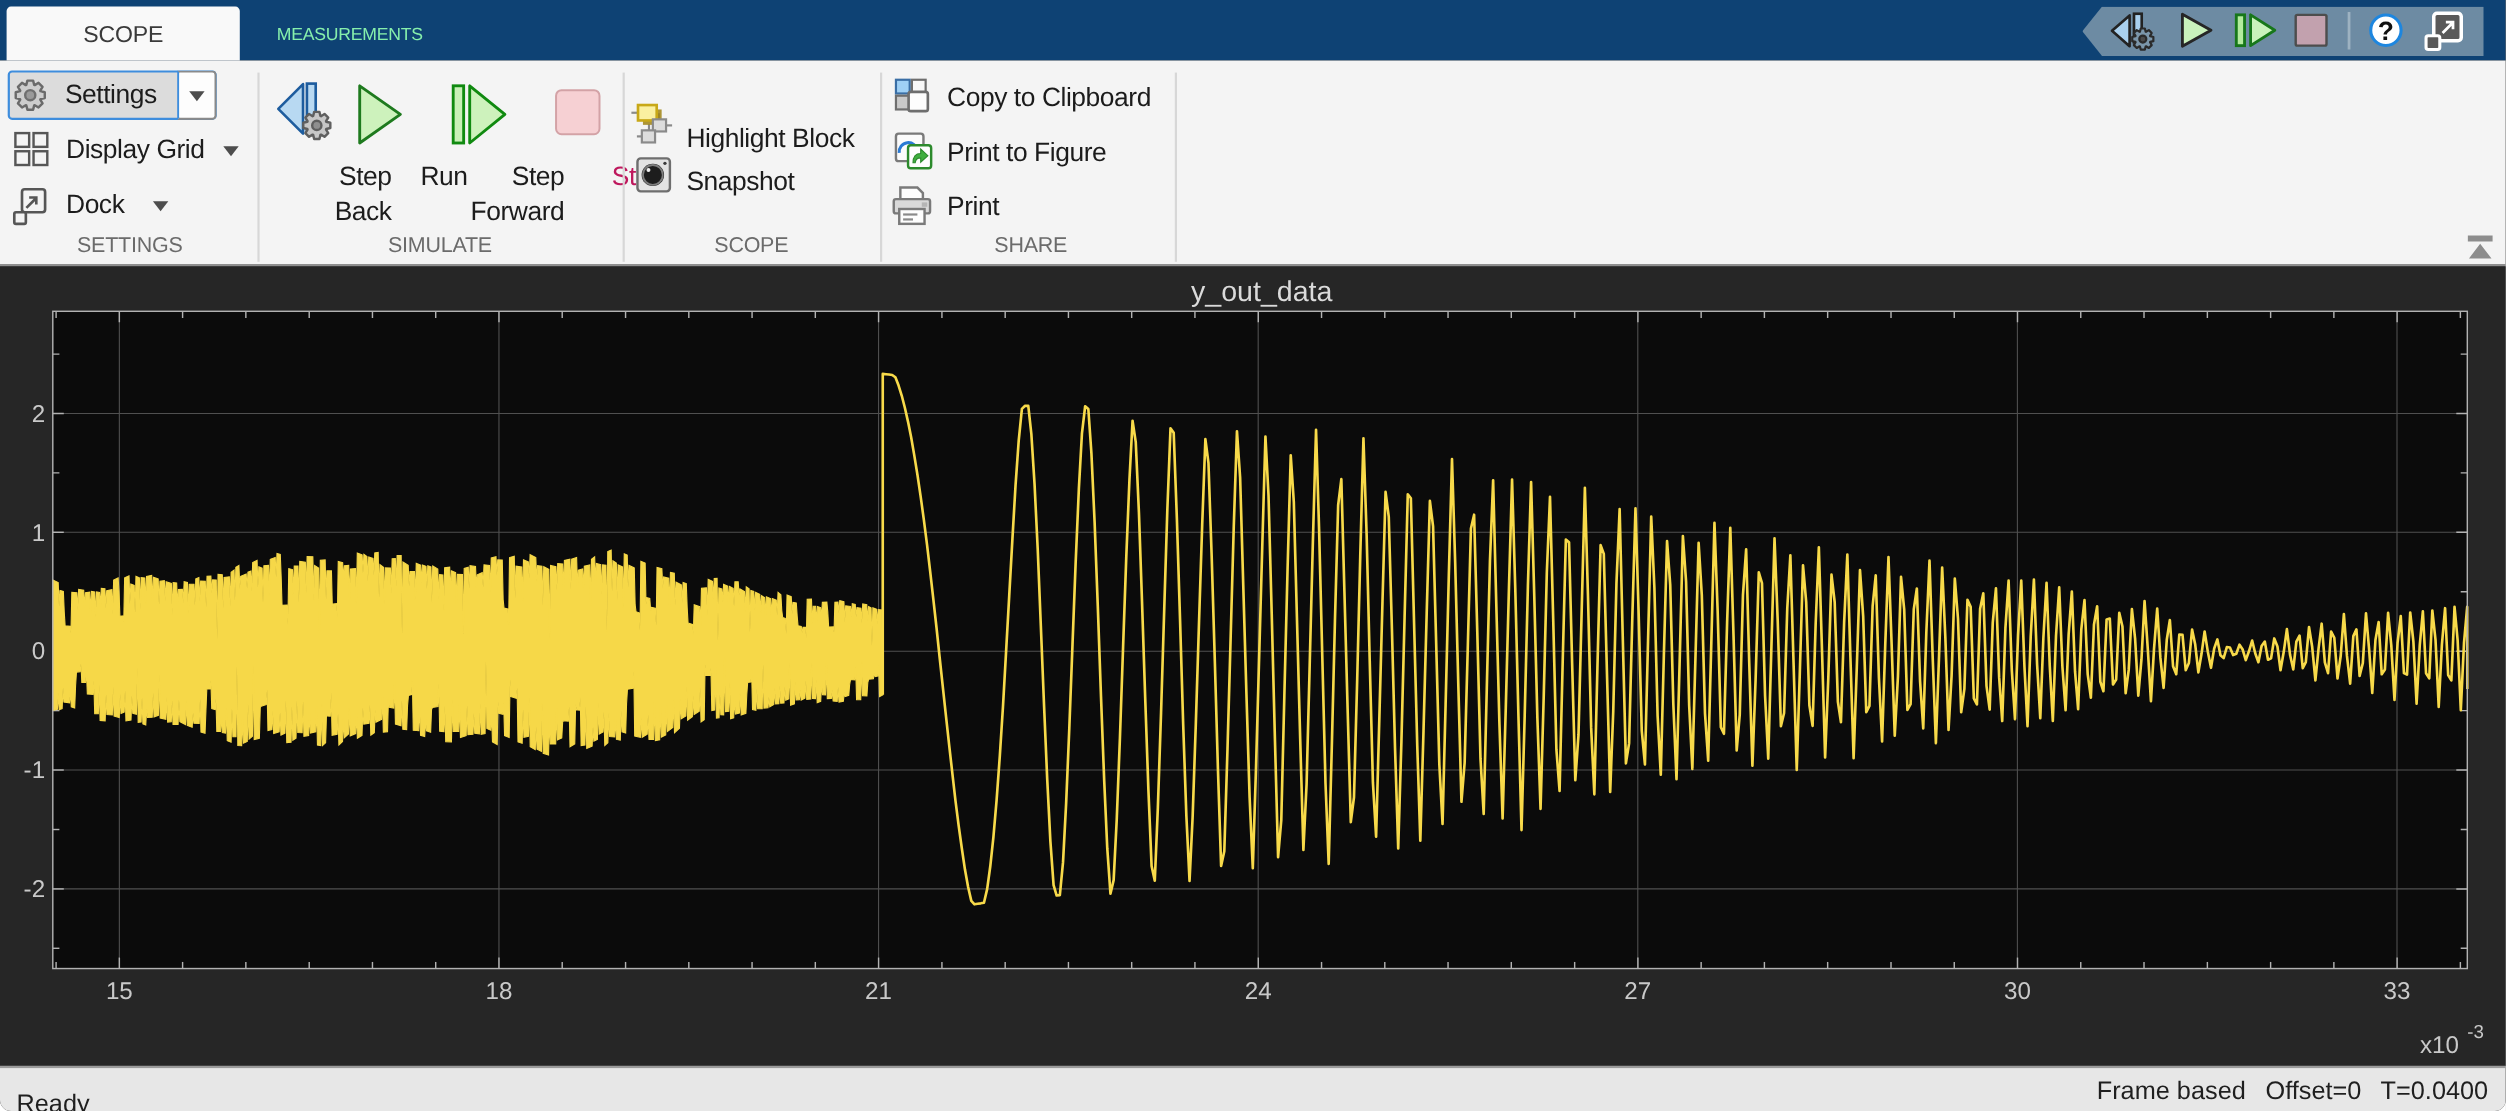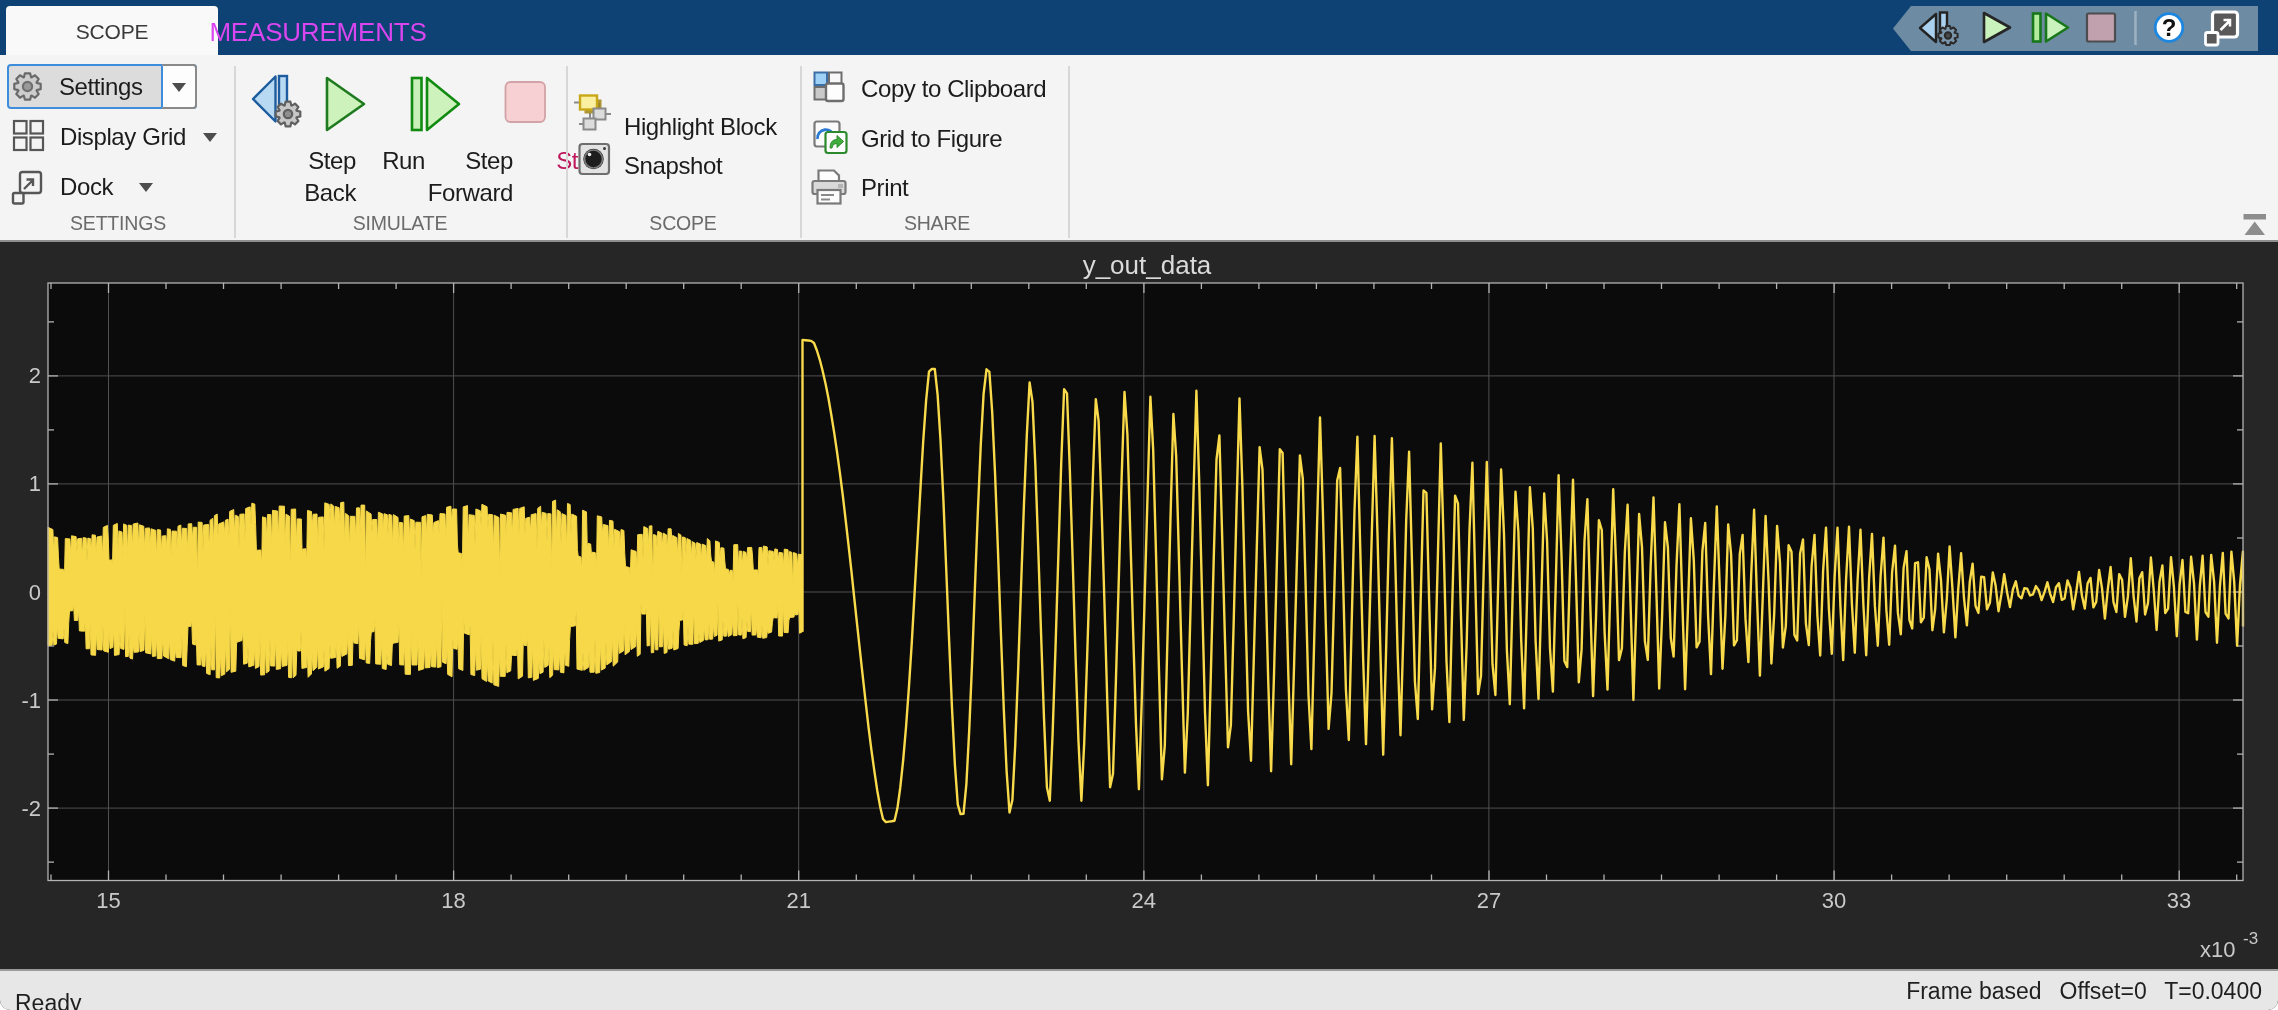--- a/index.html
+++ b/index.html
@@ -1,21 +1,21 @@
 <!DOCTYPE html>
 <html><head><meta charset="utf-8"><style>
 * { margin:0; padding:0; box-sizing:border-box; }
 html,body { width:2278px; height:1010px; background:#ffffff; overflow:hidden; }
 body { font-family:"Liberation Sans", sans-serif; position:relative; }
 #win { position:absolute; inset:0; border-radius:0 0 10px 10px; overflow:hidden; background:#262626; }
 .abs { position:absolute; }
 #tabbar { left:0; top:0; width:2278px; height:55px; background:#0e4274; }
 #scopetab { left:6px; top:6px; width:212px; height:49px; background:#f9f9f9; border-radius:4px 4px 0 0;
   color:#3a3a3a; font-size:21px; letter-spacing:-0.2px; text-align:center; line-height:52px; }
-#meastab { left:205px; top:6px; width:226px; height:49px; color:#d946ef; font-size:26px; letter-spacing:-0.2px;
+#meastab { left:205px; top:6px; width:226px; height:49px; color:#86efac; font-size:16px; letter-spacing:-0.2px;
   text-align:center; line-height:52px; }
 #qabar { left:1893px; top:6px; width:365px; height:45px; background:#6d8ba3;
   clip-path:polygon(18px 0, 100% 0, 100% 100%, 18px 100%, 0 50%); }
 svg.qa { position:absolute; top:0; }
 #strip { left:0; top:55px; width:2278px; height:187px; background:#f4f4f4; border-bottom:2px solid #8e8e8e;padding-left:28px; }
 svg.ticons { position:absolute; left:0; top:-55px; }
 .vsep { position:absolute; top:11px; width:2px; height:172px; background:#d7d7d7; }
 .glabel { position:absolute; bottom:5px; font-size:19.5px; color:#6b6b6b; width:200px; text-align:center; letter-spacing:-0.2px;}
 .tlabel { position:absolute; font-size:24px; letter-spacing:-0.4px; color:#1c1c1c; line-height:32px; white-space:nowrap; }
 .clabel { width:160px; text-align:right; }
@@ -65,21 +65,21 @@
   <div class="vsep" style="left:234px"></div>
   <div class="tlabel clabel" style="left:196px;top:89.5px">Step<br>Back</div>
   <div class="tlabel clabel" style="left:265px;top:89.5px">Run</div>
   <div class="tlabel clabel" style="left:353px;top:89.5px">Step<br>Forward</div>
   <div class="tlabel clabel dis" style="left:444px;top:89.5px">Stop</div>
   <div class="vsep" style="left:566px"></div>
   <div class="tlabel" style="left:624px;top:56px">Highlight Block</div>
   <div class="tlabel" style="left:624px;top:95px">Snapshot</div>
   <div class="vsep" style="left:800px"></div>
   <div class="tlabel" style="left:861px;top:18px">Copy to Clipboard</div>
-  <div class="tlabel" style="left:861px;top:67.5px">Grid to Figure</div>
+  <div class="tlabel" style="left:861px;top:67.5px">Print to Figure</div>
   <div class="tlabel" style="left:861px;top:116.5px">Print</div>
   <div class="vsep" style="left:1068px"></div>
   <div class="glabel" style="left:18px">SETTINGS</div>
   <div class="glabel" style="left:300px">SIMULATE</div>
   <div class="glabel" style="left:583px">SCOPE</div>
   <div class="glabel" style="left:837px">SHARE</div>
   <svg class="ticons" width="2278" height="240" viewBox="0 0 2278 240">
         <path d="M36.8 82.9 L40.7 83.9 L40.7 89.1 L36.8 90.1 L36.6 90.6 L38.7 94.0 L35.0 97.7 L31.6 95.6 L31.1 95.8 L30.1 99.7 L24.9 99.7 L23.9 95.8 L23.4 95.6 L20.0 97.7 L16.3 94.0 L18.4 90.6 L18.2 90.1 L14.3 89.1 L14.3 83.9 L18.2 82.9 L18.4 82.4 L16.3 79.0 L20.0 75.3 L23.4 77.4 L23.9 77.2 L24.9 73.3 L30.1 73.3 L31.1 77.2 L31.6 77.4 L35.0 75.3 L38.7 79.0 L36.6 82.4 Z" fill="#cdcdcd" stroke="#6a6a6a" stroke-width="2.2" stroke-linejoin="round"></path>
         <circle cx="27.5" cy="86.5" r="4.6" fill="#9a9a9a" stroke="#6f6f6f" stroke-width="2.2"></circle>
         <rect x="14" y="121" width="12.5" height="12.5" fill="none" stroke="#565656" stroke-width="2.2"></rect>

